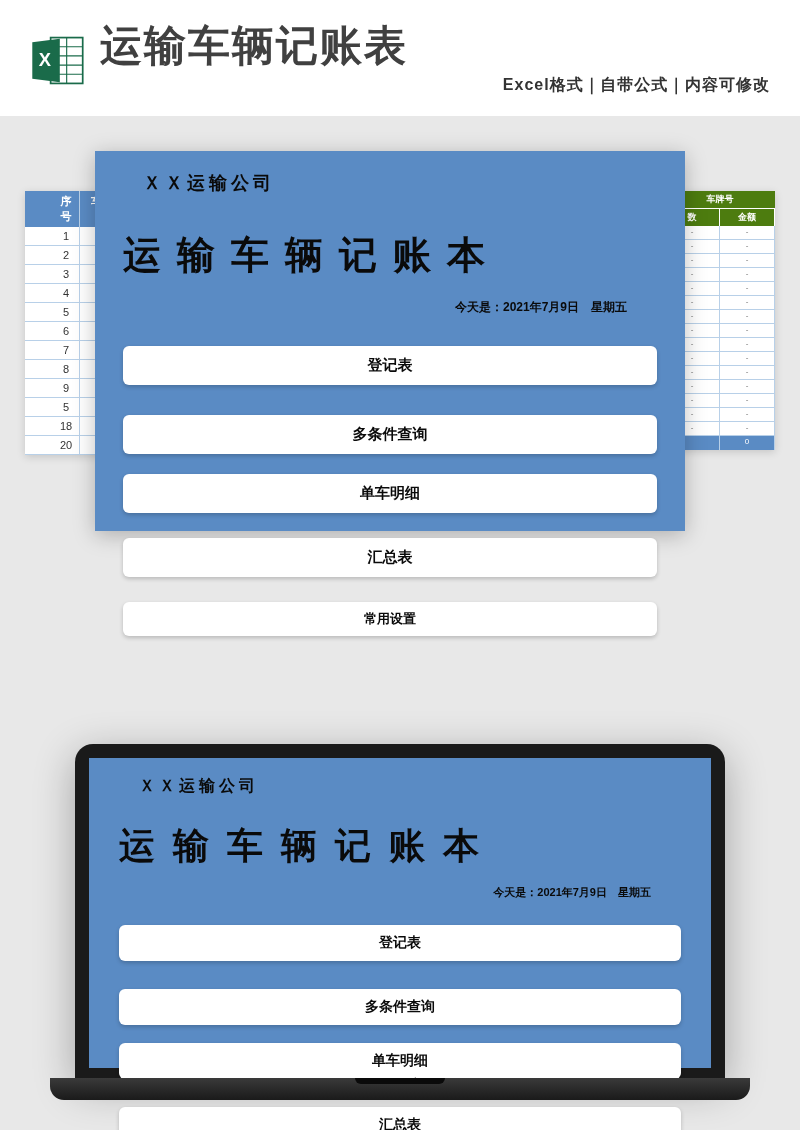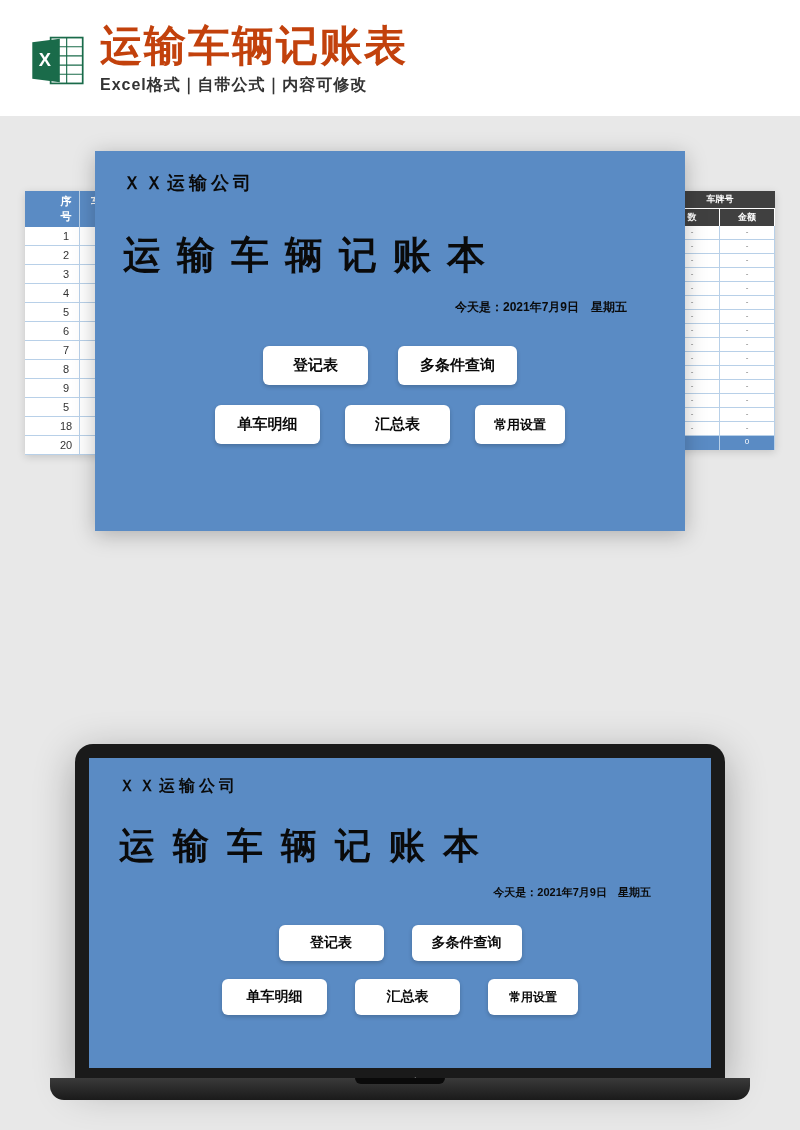--- a/index.html
+++ b/index.html
@@ -21,32 +21,33 @@
   gap: 15px;
 }
 .excel-icon {
   width: 55px;
   height: 55px;
   position: relative;
 }
 .excel-icon svg { width: 100%; height: 100%; }
 .header-text { flex: 1; }
 .header-title {
-  color: #c2410c;
+  color: #404040;
   font-size: 42px;
   font-weight: 900;
   letter-spacing: 2px;
   line-height: 1;
   margin-bottom: 8px;
 }
 .header-subtitle {
   color: #333;
   font-size: 16px;
   font-weight: 700;
   letter-spacing: 1px;
+  text-align: right;
 }
 
 
 .preview-area {
   position: relative;
   width: 800px;
   height: 480px;
   margin-top: 30px;
 }
 
@@ -84,21 +85,21 @@
 .right-table {
   position: absolute;
   right: 25px;
   top: 45px;
   width: 110px;
   background: #fff;
   box-shadow: 0 2px 8px rgba(0,0,0,0.15);
   font-size: 9px;
 }
 .right-table .thead {
-  background: #404040;
+  background: #4d7c0f;
   color: #fff;
   text-align: center;
   font-weight: bold;
 }
 .right-table .th-top {
   padding: 2px;
   border-bottom: 1px solid #fff;
 }
 .right-table .th-row { display: flex; }
 .right-table .th-row .th {
@@ -136,20 +137,21 @@
   height: 380px;
   background: #5a8bc4;
   box-shadow: 0 4px 20px rgba(0,0,0,0.25);
   padding: 20px 28px;
 }
 .company-name {
   color: #0a0a0a;
   font-size: 18px;
   font-weight: 900;
   letter-spacing: 4px;
+  margin-left: 20px;
 }
 .ledger-title {
   color: #0a0a0a;
   font-size: 38px;
   font-weight: 900;
   letter-spacing: 16px;
   text-align: left;
   margin-top: 35px;
 }
 .date-line {
@@ -158,20 +160,21 @@
   font-weight: bold;
   text-align: right;
   margin-top: 18px;
   margin-right: 30px;
 }
 .btn-row {
   display: flex;
   justify-content: center;
   gap: 30px;
   margin-top: 30px;
+  flex-direction: column;
 }
 .btn-row.second { margin-top: 20px; gap: 25px; }
 .card-btn {
   background: #fff;
   border: none;
   border-radius: 6px;
   padding: 10px 22px;
   font-size: 15px;
   font-weight: 900;
   color: #0a0a0a;

